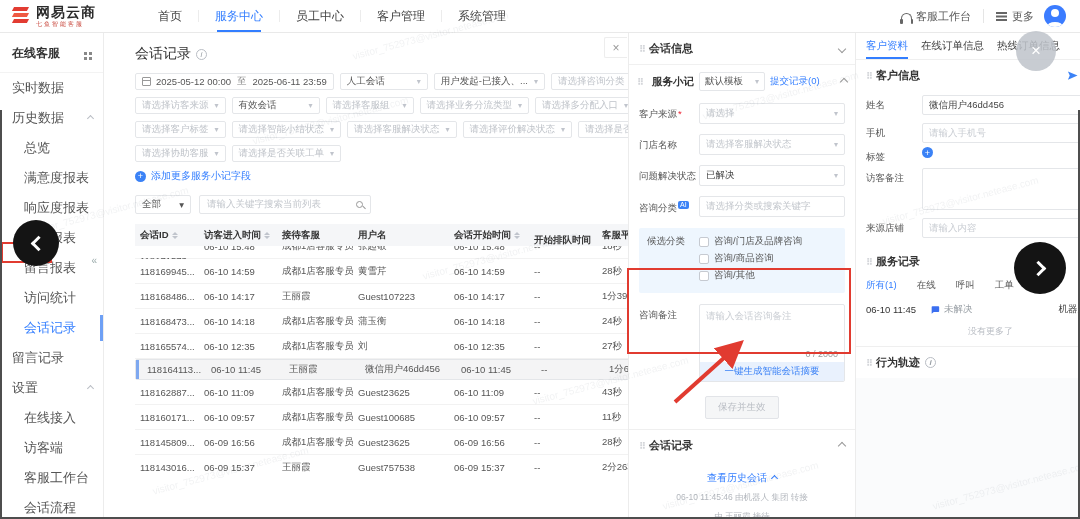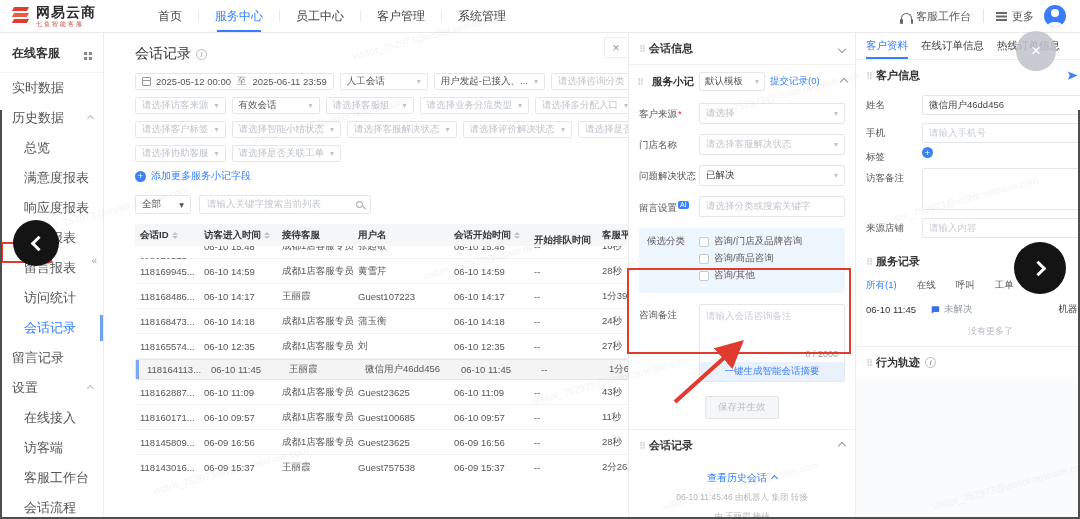--- a/index.html
+++ b/index.html
@@ -483,21 +483,21 @@
   <div class="sp-field">
     <div class="sp-label">问题解决状态</div>
     <div class="sp-ctrl">
         <div class="sel filled">
           <span>已解决</span>
           <span class="caret" style="color:#c0c4cc;font-size:8px">▾</span>
         </div>
       </div>
   </div>
   <div class="sp-field">
-    <div class="sp-label"><span>留言设置</span><span class="badge-ai">AI</span></div>
+    <div class="sp-label"><span>咨询分类</span><span class="badge-ai">AI</span></div>
     <div class="sp-ctrl">
         <div class="sel">
           <span>请选择分类或搜索关键字</span>
         </div>
       </div>
   </div>
   <div class="cand-box">
     <div class="cand-label">候选分类</div>
     <div>
         <div class="cb-row">

